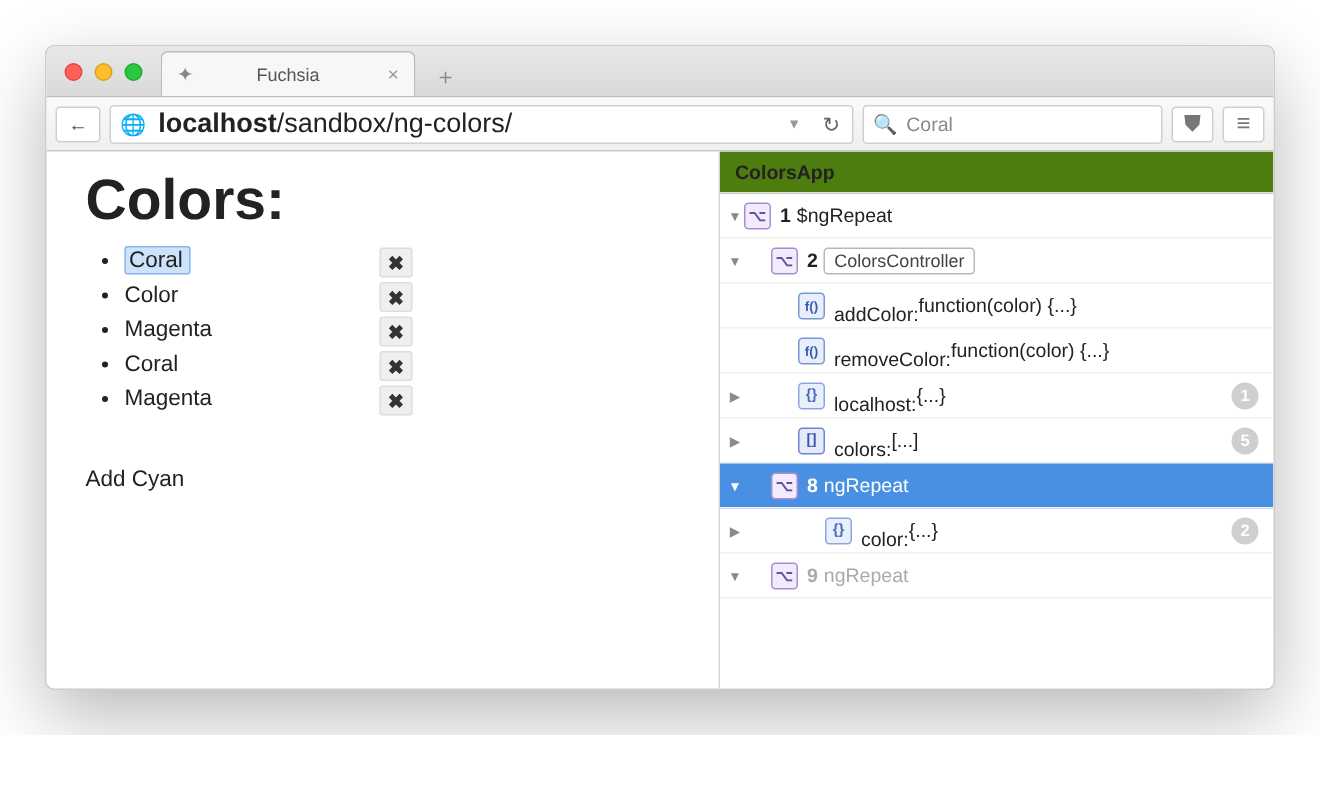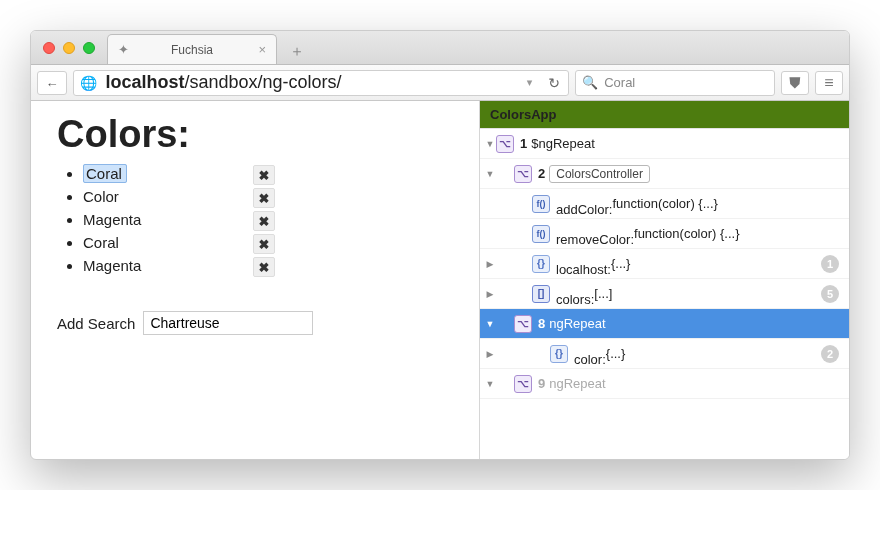--- a/index.html
+++ b/index.html
@@ -143,22 +143,21 @@
               <span>✖</span>
             </span></li>
           <li><span class="name">Coral</span><span class="delbtn">
               <span>✖</span>
             </span></li>
           <li><span class="name">Magenta</span><span class="delbtn">
               <span>✖</span>
             </span></li>
         </ul>
       <div class="addrow">
-        <span>Add Search</span>
-        <input type="text" value="Chartreuse" style="">
+        <span>Add Cyan</span>
       </div>
     </div>
 
     <div class="inspector">
       <div class="insp-head">ColorsApp</div>
       <div class="tree" id="tree">
           <div class="node">
             <span class="arrow">▼</span>
             <span class="indent" style="width: 0px;"></span>
             <span class="ic ic-scope">⌥</span>

